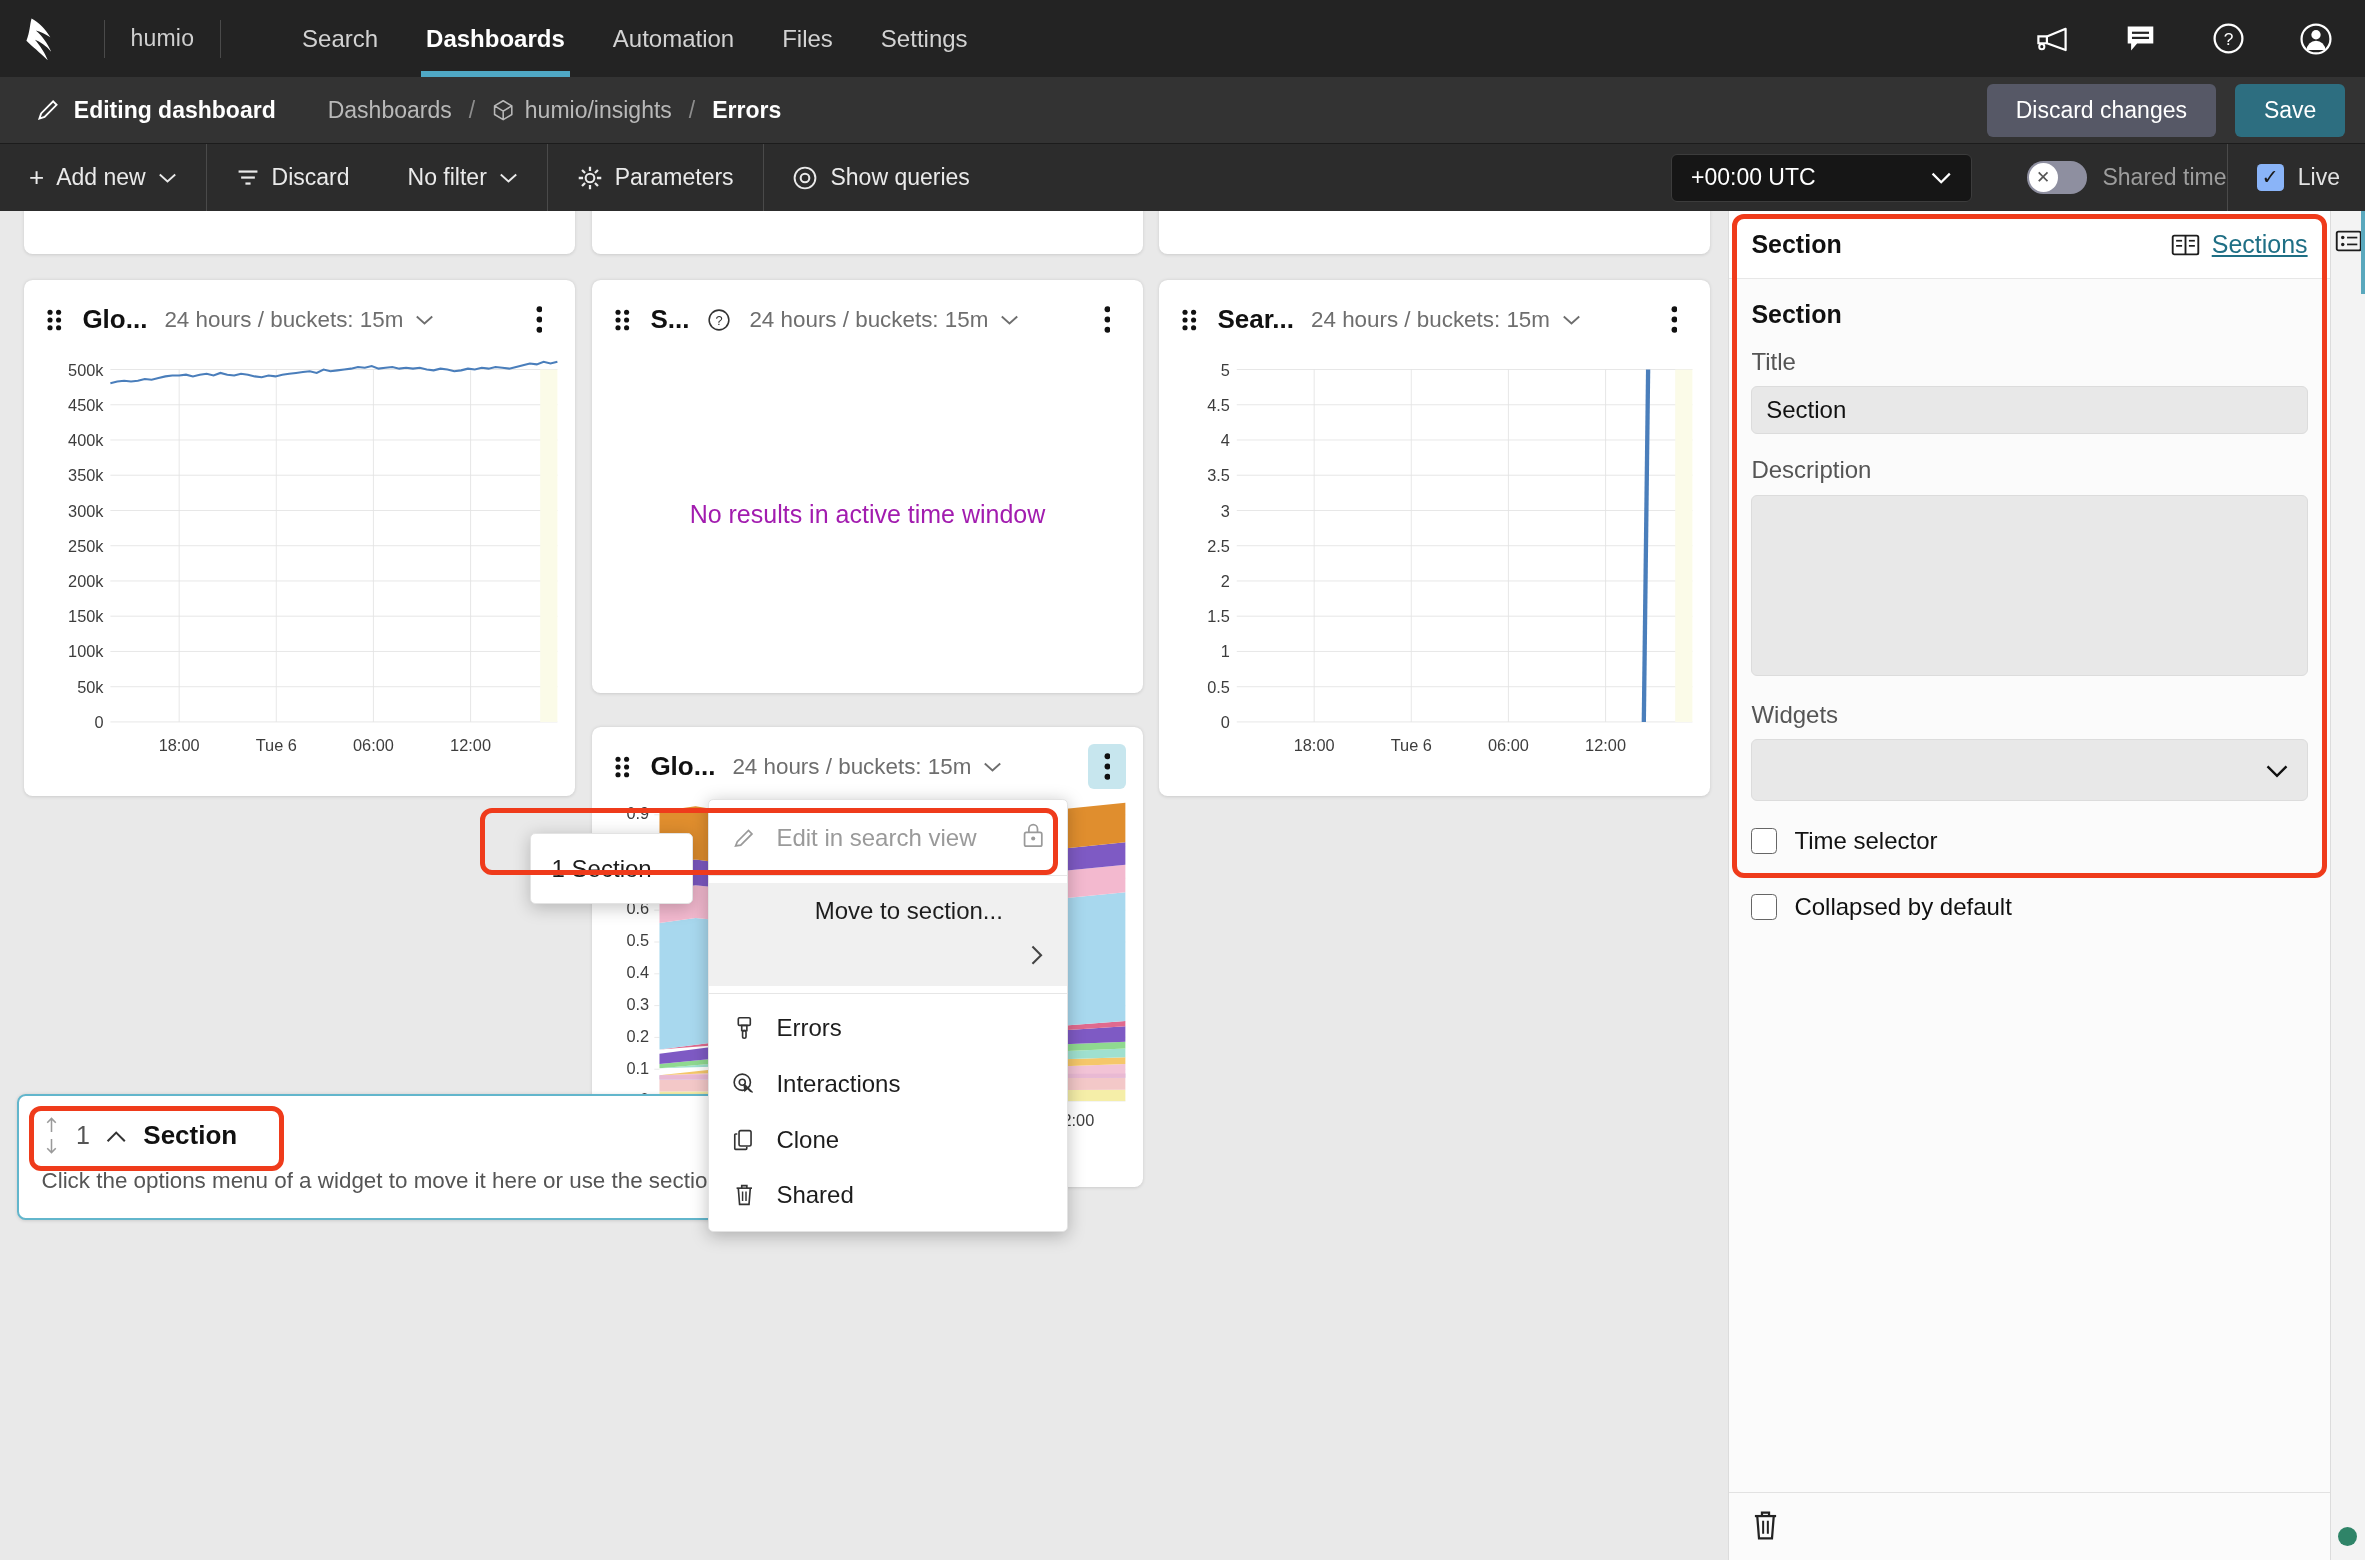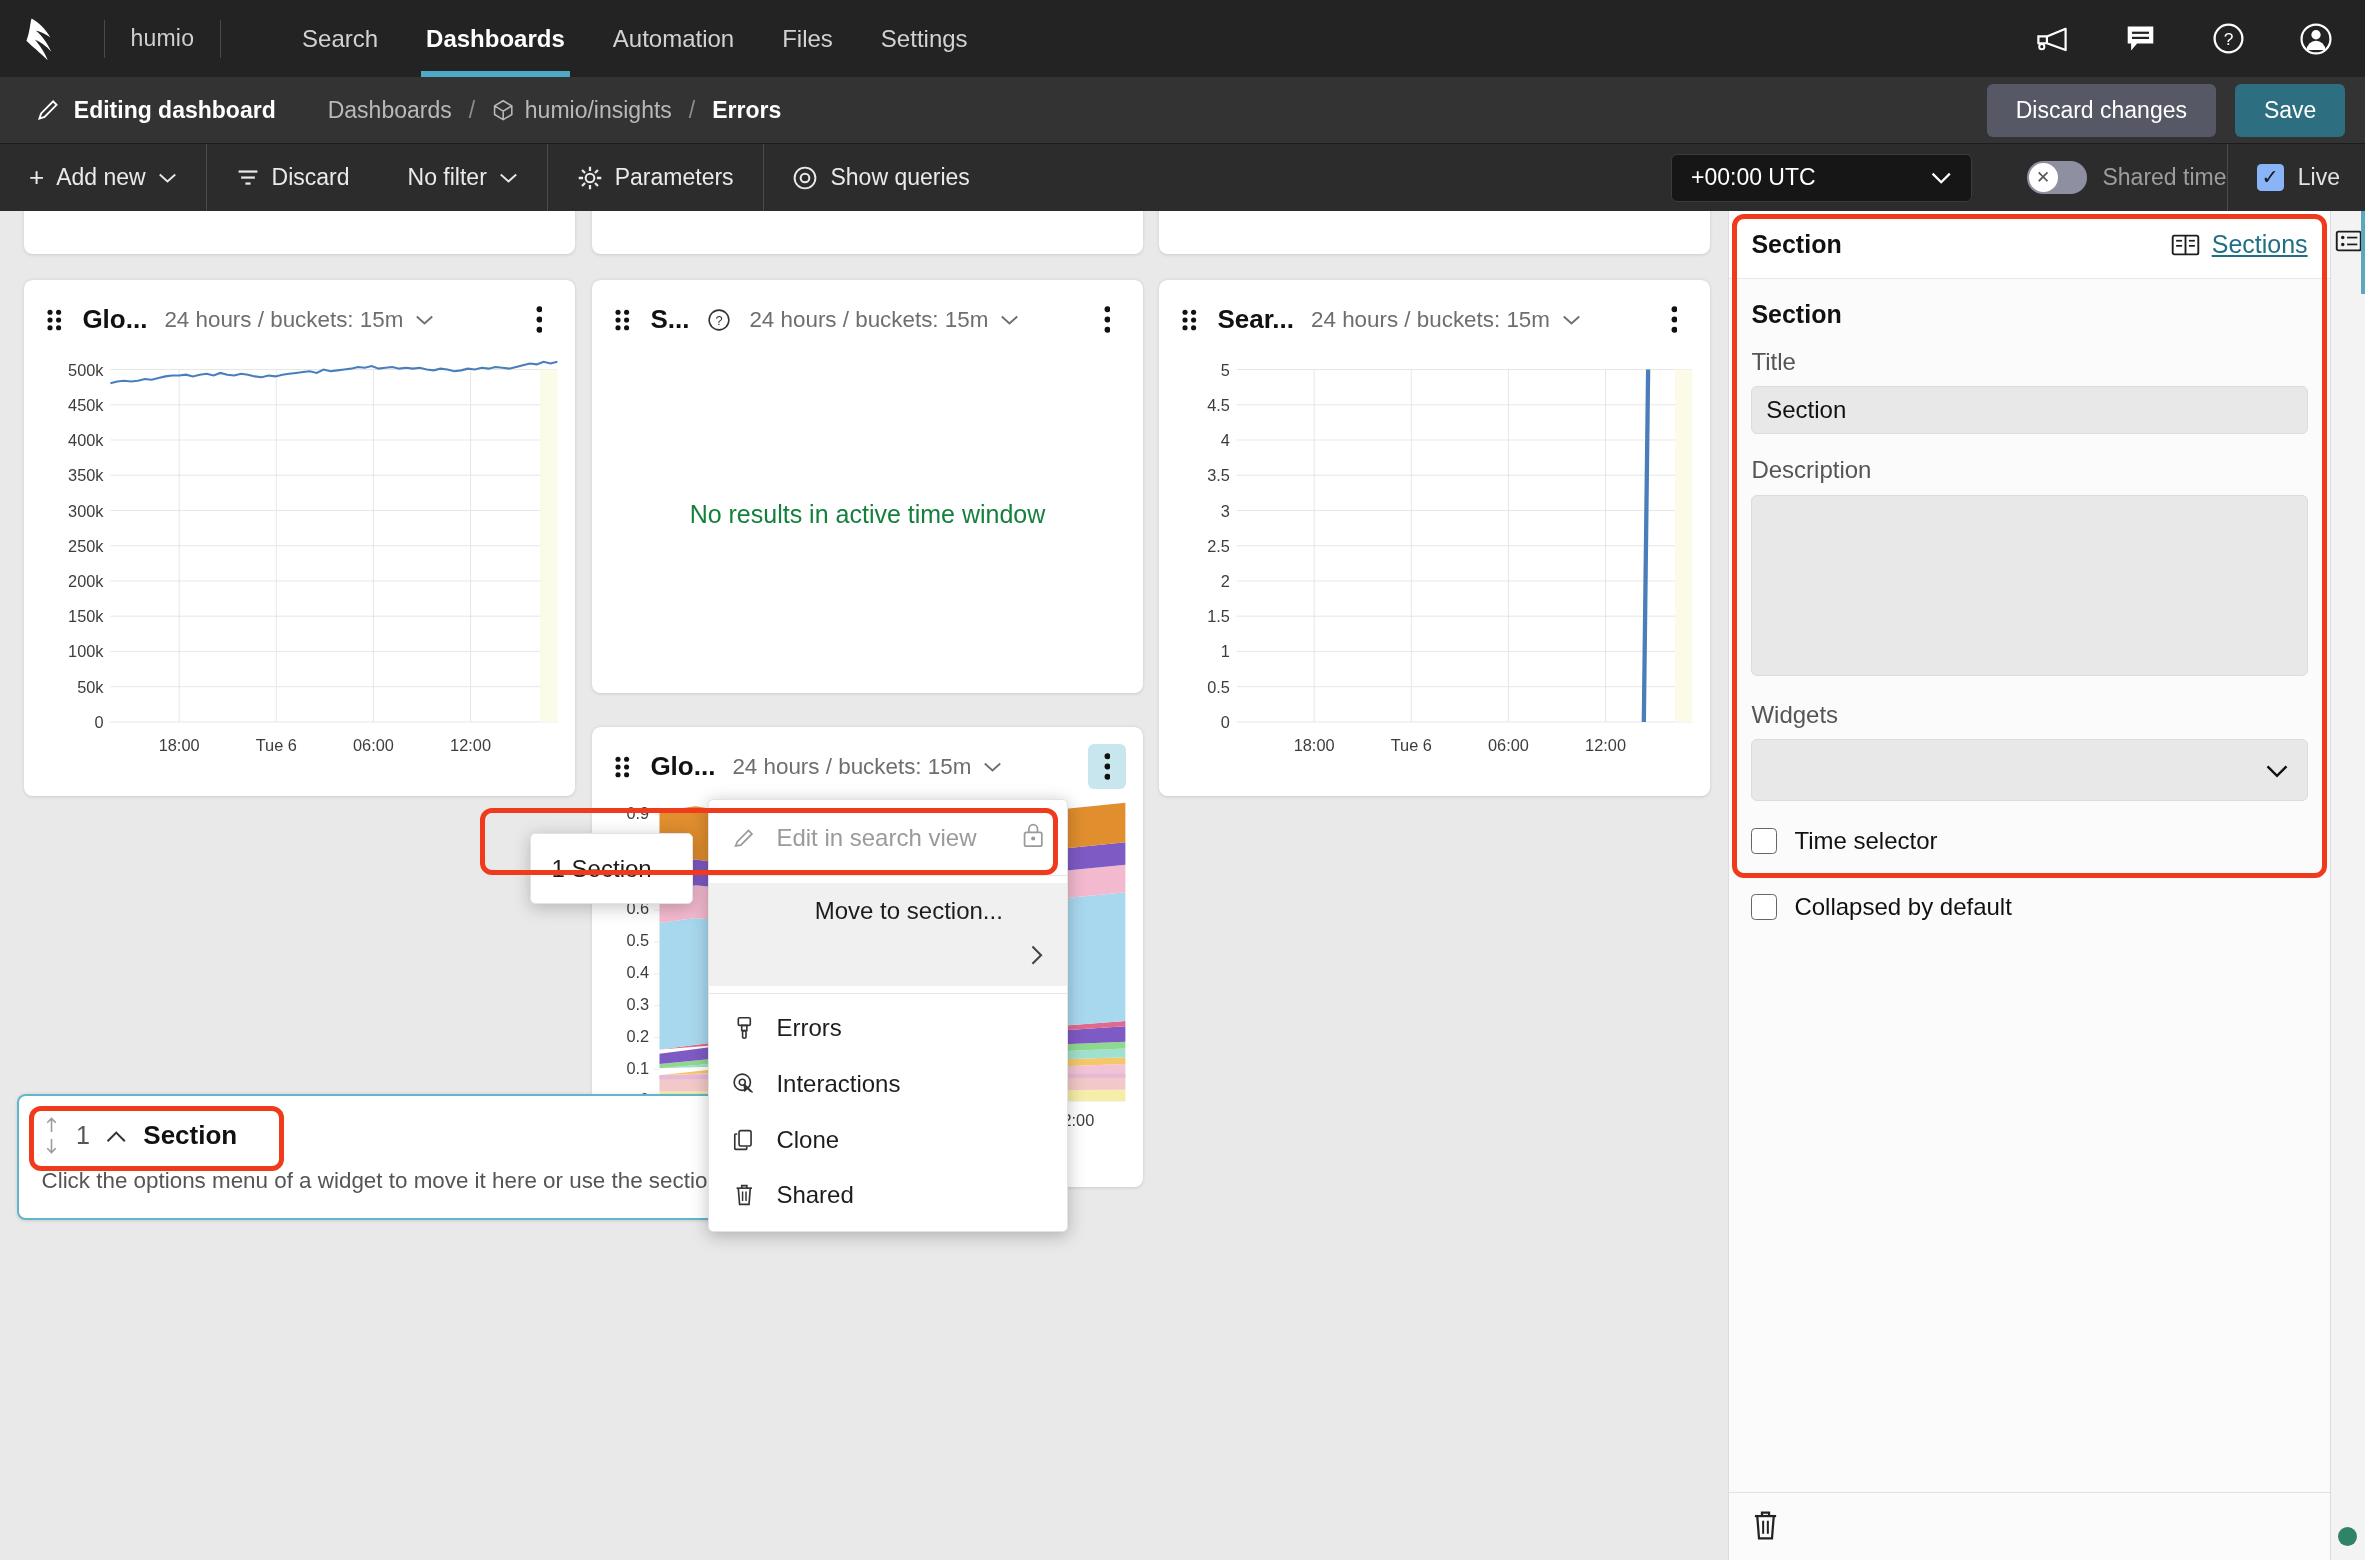--- a/index.html
+++ b/index.html
@@ -109,21 +109,21 @@
   }
   .grip { width: 22.4px; height: 26px; display:flex; align-items:center; justify-content:center; flex: 0 0 auto; }
   .wtitle { font-size: 26px; font-weight: bold; color: #111; white-space: nowrap; }
   .whelp { width: 26px; height: 26px; display:flex; align-items:center; justify-content:center; }
   .wtime { font-size: 22.4px; color: #6e6e6e; display: flex; align-items: center; gap: 12px; white-space: nowrap; cursor: pointer;}
   .wdots { margin-left: auto; width: 38px; height: 45px; display: flex; align-items: center; justify-content: center; border-radius: 6px; cursor: pointer; }
   .wdots.active { background: #c7e6ee; }
   .chart-area { position: relative; }
   .noresults {
     display: flex; align-items: center; justify-content: center;
-    font-size: 25px; color: #15803d; height: 100%;
+    font-size: 25px; color: #a21caf; height: 100%;
   }
 
   svg text { font-family: "Liberation Sans", sans-serif; }
 
   
   .ctxmenu {
     position: absolute; background: #fff; border-radius: 5.2px;
     box-shadow: 0 3.4px 17px rgba(0,0,0,.25); border: 0.9px solid #e3e3e3;
     width: 360px; padding: 8.6px 0; z-index: 60;
   }

